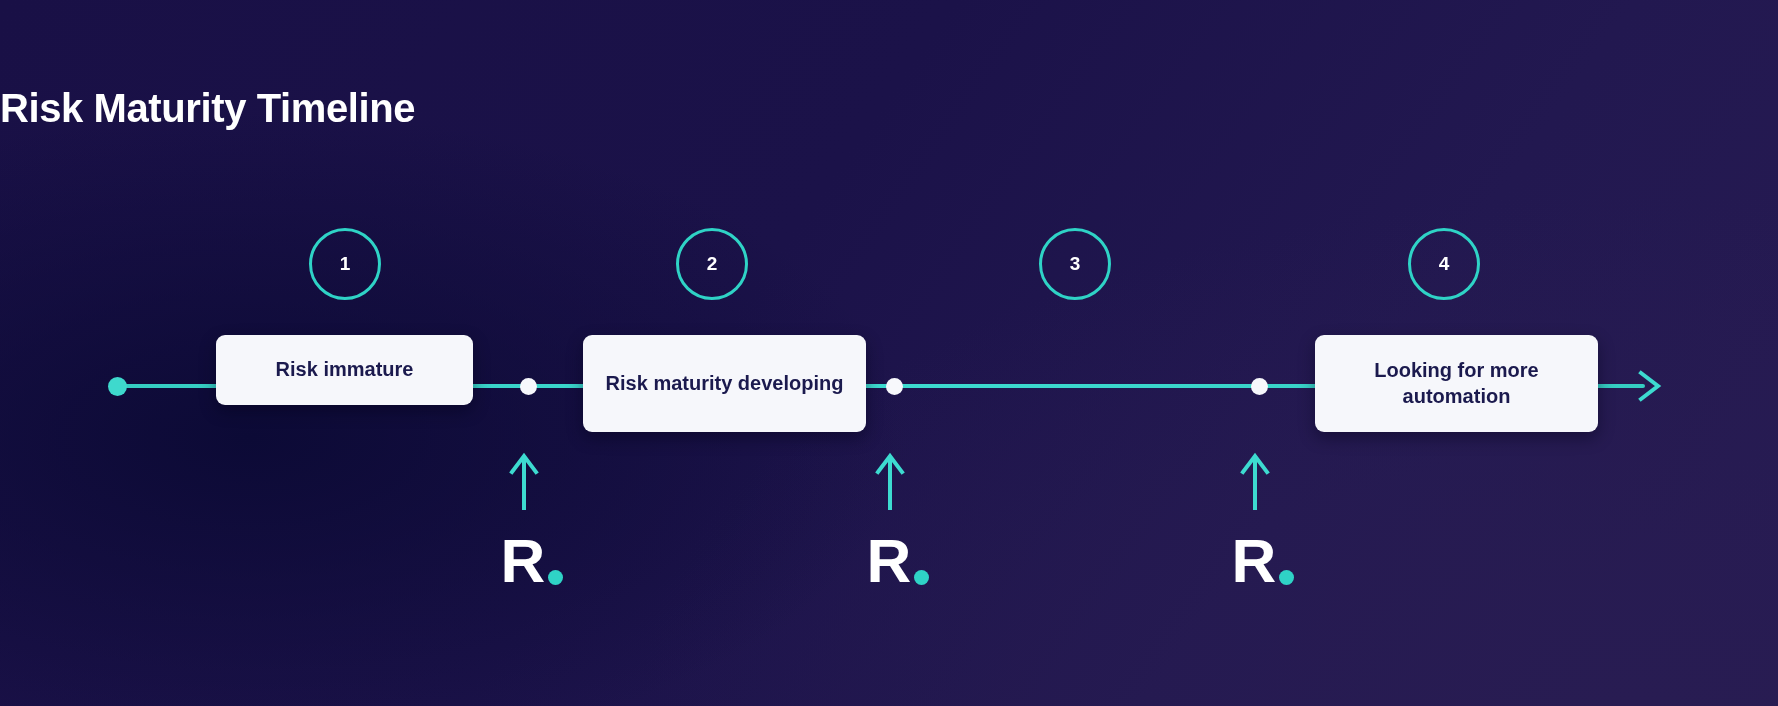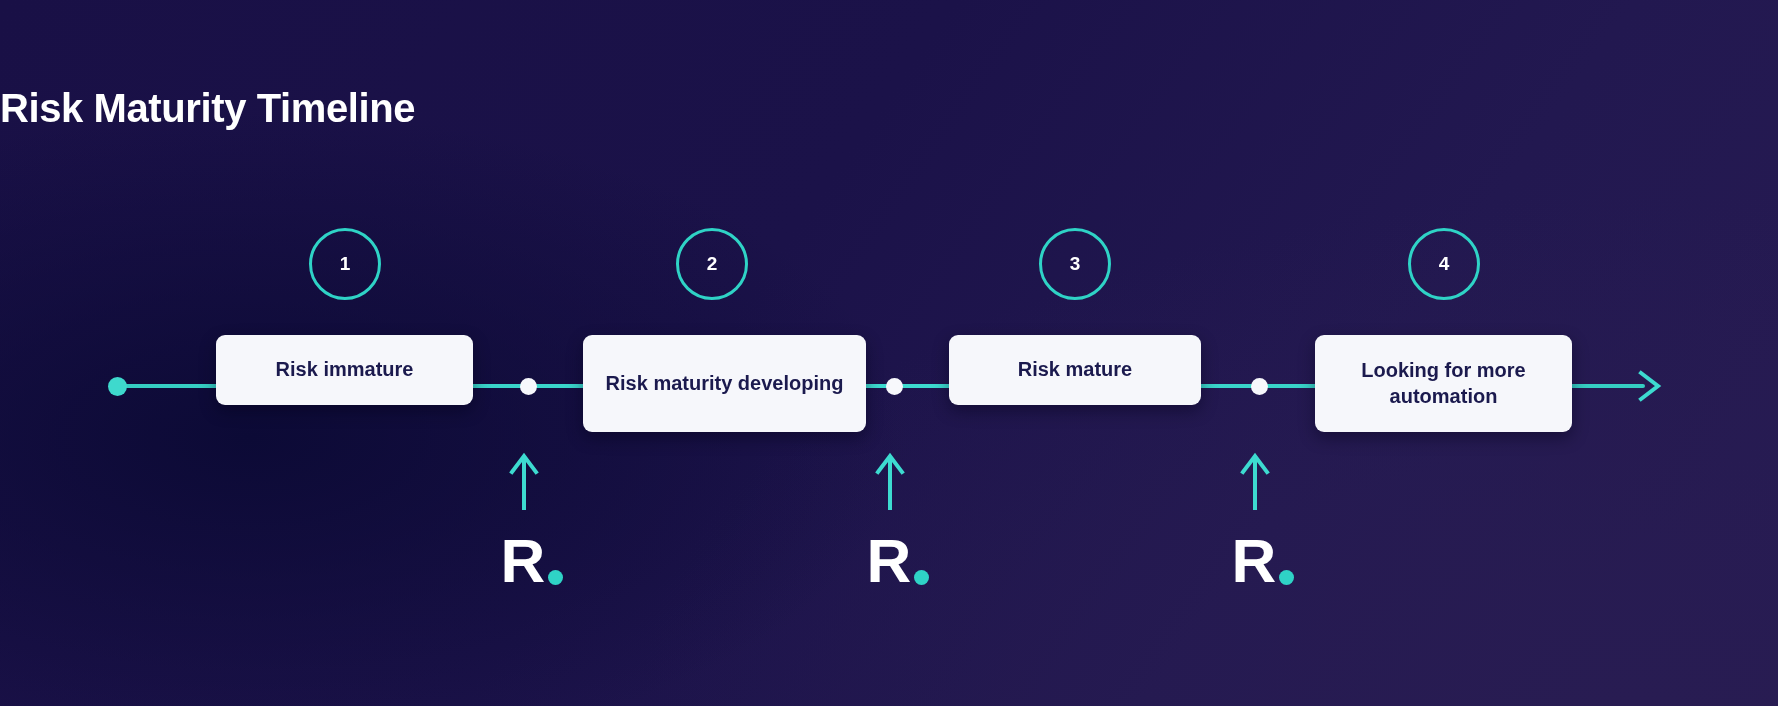--- a/index.html
+++ b/index.html
@@ -199,30 +199,27 @@
     </div>
     <div class="card tall" style="left:0; width:283px;">
       <span>Risk maturity developing</span>
     </div>
   </div>
 
   <div class="node" style="left:949px; width:252px;">
     <div class="num-circle" style="left:90px;">
       <span>3</span>
     </div>
-    <div class="card short" style="left:0; width:252px;">
-      <span>Risk mature</span>
-    </div>
   </div>
 
   <div class="node" style="left:1315px; width:257px;">
     <div class="num-circle" style="left:93px;">
       <span>4</span>
     </div>
-    <div class="card tall" style="left:0; width:257px;">
+    <div class="card tall" style="left:0; width:283px;">
       <span>Looking for more automation</span>
     </div>
   </div>
 
   <div class="marker" style="left:472px;">
     <div class="marker-arrow">
       <svg width="32" height="58" viewBox="0 0 32 58" fill="none">
         <path d="M16 56 L16 6" stroke="#3ddbd0" stroke-width="4" stroke-linecap="square"></path>
         <path d="M4 20 L16 4 L28 20" stroke="#3ddbd0" stroke-width="4" stroke-linecap="square" stroke-linejoin="miter" fill="none"></path>
       </svg>

